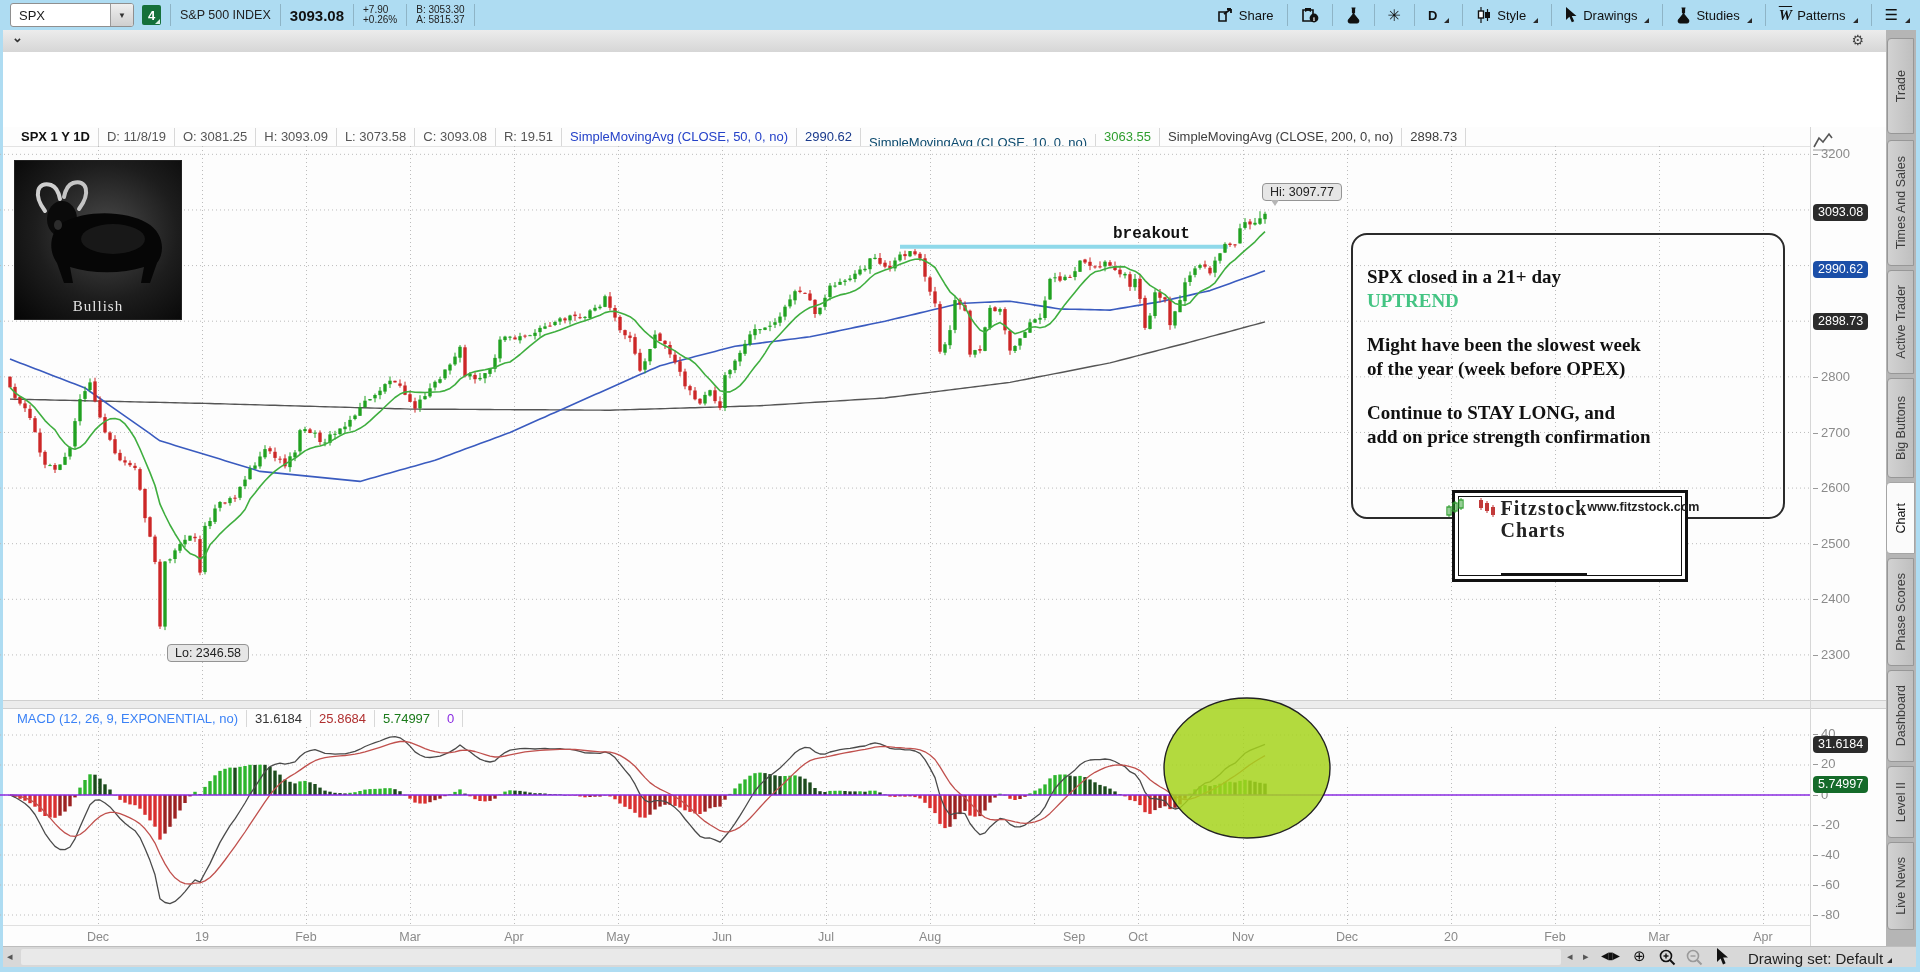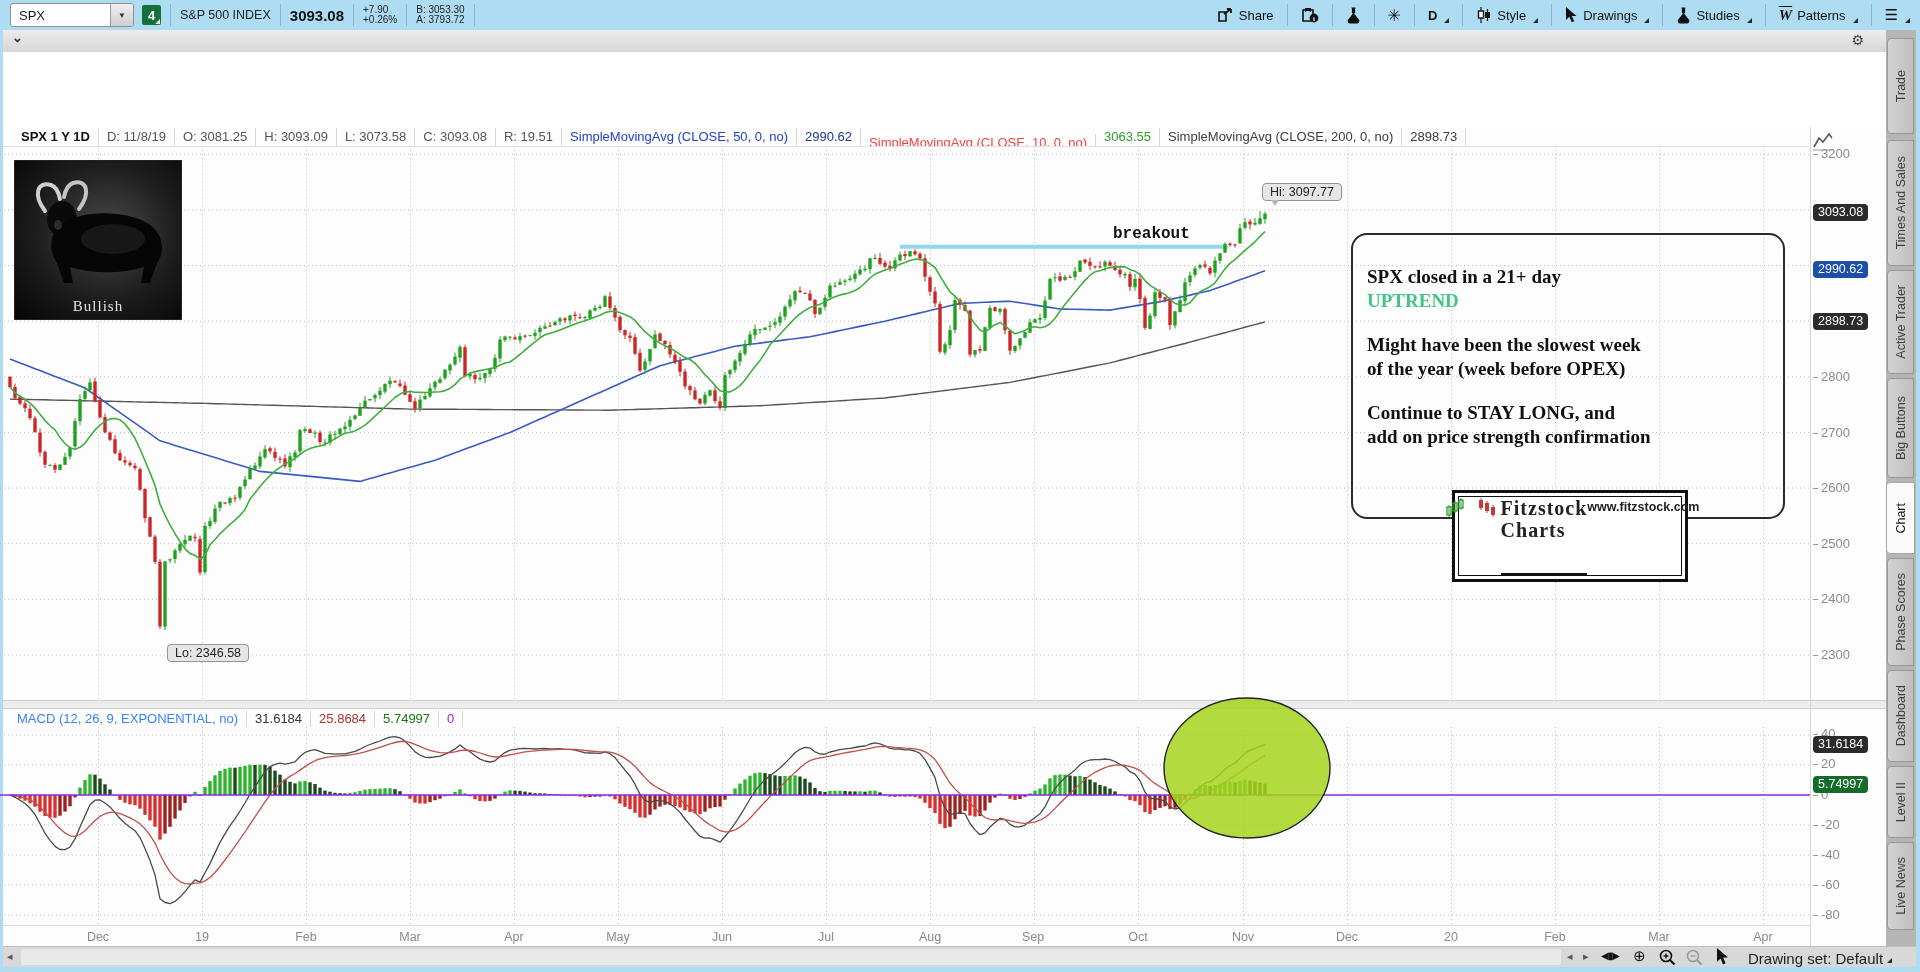--- a/index.html
+++ b/index.html
@@ -120,21 +120,21 @@
     <div class="tb-sep"></div>
     <span class="last-px">3093.08</span>
     <div class="tb-sep"></div>
     <div class="stack">
       <span>+7.90</span>
       <span>+0.26%</span>
     </div>
     <div class="tb-sep"></div>
     <div class="stack">
       <span>B: 3053.30</span>
-      <span>A: 3793.72</span>
+      <span>A: 5815.37</span>
     </div>
     <div class="tb-sep"></div>
 
     <div class="tb-right">
       <div class="tb-item">
         <span class="icon16">
           <svg width="17" height="16" viewBox="0 0 17 16">
               <path d="M2 5 h7 v9 h-7 z" fill="none" stroke="#111" stroke-width="1.6"></path>
               <path d="M7 7 L14 2 M14 2 h-4 M14 2 v4" stroke="#111" stroke-width="1.8" fill="none"></path>
             </svg>
@@ -240,21 +240,21 @@
   <div class="chart-header" id="chart-header">
       <span class="hcell" style="color: rgb(17, 17, 17); font-weight: bold;">SPX 1 Y 1D</span>
       <span class="hcell">D: 11/8/19</span>
       <span class="hcell">O: 3081.25</span>
       <span class="hcell">H: 3093.09</span>
       <span class="hcell">L: 3073.58</span>
       <span class="hcell">C: 3093.08</span>
       <span class="hcell">R: 19.51</span>
       <span class="hcell" style="color: rgb(36, 65, 200);">SimpleMovingAvg (CLOSE, 50, 0, no)</span>
       <span class="hcell" style="color: rgb(26, 58, 140);">2990.62</span>
-      <span class="hcell" style="color: #ef4444; margin-top: 12px;">SimpleMovingAvg (CLOSE, 10, 0, no)</span>
+      <span class="hcell" style="color: #0c4a6e; margin-top: 12px;">SimpleMovingAvg (CLOSE, 10, 0, no)</span>
       <span class="hcell" style="color: rgb(46, 158, 46);">3063.55</span>
       <span class="hcell" style="color: rgb(60, 60, 60);">SimpleMovingAvg (CLOSE, 200, 0, no)</span>
       <span class="hcell" style="color: rgb(60, 60, 60);">2898.73</span>
     </div>
 
   <svg id="priceSVG" style="position:absolute;left:0;top:146px;" width="1810" height="554" viewBox="0 0 1810 554">
       <line x1="98.5" y1="0" x2="98.5" y2="554" stroke="#bcbcbc" stroke-width="1" stroke-dasharray="1 3"></line>
       <line x1="202.5" y1="0" x2="202.5" y2="554" stroke="#bcbcbc" stroke-width="1" stroke-dasharray="1 3"></line>
       <line x1="306.5" y1="0" x2="306.5" y2="554" stroke="#bcbcbc" stroke-width="1" stroke-dasharray="1 3"></line>
       <line x1="410.5" y1="0" x2="410.5" y2="554" stroke="#bcbcbc" stroke-width="1" stroke-dasharray="1 3"></line>
@@ -1086,21 +1086,21 @@
   <div class="month-axis" id="month-axis">
       <div class="mlabel" style="left: 73px;">Dec</div>
       <div class="mlabel" style="left: 177px;">19</div>
       <div class="mlabel" style="left: 281px;">Feb</div>
       <div class="mlabel" style="left: 385px;">Mar</div>
       <div class="mlabel" style="left: 489px;">Apr</div>
       <div class="mlabel" style="left: 593px;">May</div>
       <div class="mlabel" style="left: 697px;">Jun</div>
       <div class="mlabel" style="left: 801px;">Jul</div>
       <div class="mlabel" style="left: 905px;">Aug</div>
-      <div class="mlabel" style="left: 1008px;">Sep</div>
+      <div class="mlabel" style="left: 1049px;">Sep</div>
       <div class="mlabel" style="left: 1113px;">Oct</div>
       <div class="mlabel" style="left: 1218px;">Nov</div>
       <div class="mlabel" style="left: 1322px;">Dec</div>
       <div class="mlabel" style="left: 1426px;">20</div>
       <div class="mlabel" style="left: 1530px;">Feb</div>
       <div class="mlabel" style="left: 1634px;">Mar</div>
       <div class="mlabel" style="left: 1738px;">Apr</div>
     </div>
   <div class="axis-sep"></div>
   <div id="price-axis">

